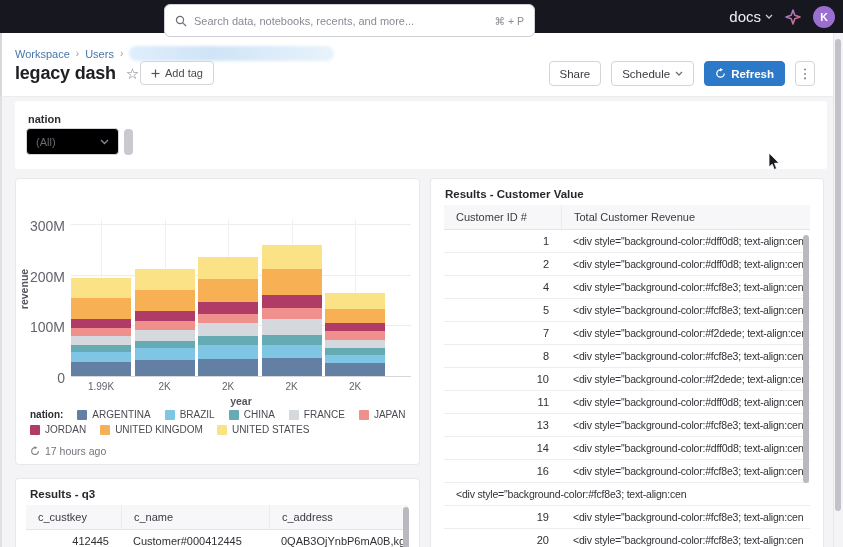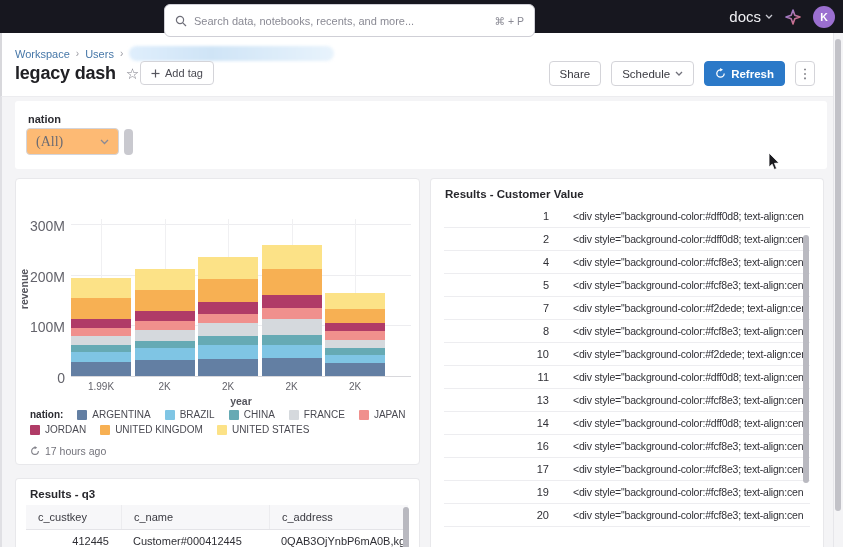--- a/index.html
+++ b/index.html
@@ -33,23 +33,23 @@
   .addtag { position:absolute; left:138px; top:28px; height:24px; font-size:11px; color:#4a4a52; }
   .actions { position:absolute; right:28px; top:28px; display:flex; align-items:center; gap:10px; }
   .btn-primary { background:#2b79c8; border-color:#2b79c8; color:#fff; font-weight:bold; }
   .btn-kebab { width:20px; padding:0; color:#55555e; font-size:13px; }
 
   
   .main { position:absolute; left:0; top:97px; width:843px; height:450px; background:#f4f4f6; border-left:2px solid #e0e0e4; }
 
   .filter-card { position:absolute; left:13px; top:4px; width:812px; height:68px; background:#fff; border-radius:3px; }
   .filter-label { position:absolute; left:13px; top:12px; font-size:11px; font-weight:bold; color:#2b2b31; }
-  .select { position:absolute; left:11px; top:27px; width:93px; height:27px; background:#fdba74; border:1px solid #d4d4d9;
+  .select { position:absolute; left:11px; top:27px; width:93px; height:27px; background:#000000; border:1px solid #d4d4d9;
     border-radius:4px; display:flex; align-items:center; justify-content:space-between; padding:0 9px;
-    font-size:14px; color:#6b6b73; cursor:pointer;font-family:Liberation Serif, serif; }
+    font-size:11px; color:#6b6b73; cursor:pointer; }
   .drag-handle { position:absolute; left:109px; top:28px; width:9px; height:26px; background:#c9c9cf; border-radius:4px; cursor:grab; }
 
   .card { position:absolute; background:#fff; border:1px solid #e8e8eb; border-radius:4px; }
   .card-title { position:absolute; left:14px; top:9px; font-size:11.5px; font-weight:bold; color:#27272c; }
 
   
   #chart-card { left:13px; top:81px; width:405px; height:287px; }
   #plotbox { position:absolute; left:55px; top:40px; width:340px; height:157px; }
   .gridline-h { position:absolute; left:0; width:100%; height:1px; background:#ededf0; }
   .gridline-v { position:absolute; top:0; width:1px; height:157px; background:#f0f0f2; }
@@ -293,20 +293,24 @@
         <path d="M9.2 5.5 A3.7 3.7 0 1 1 5.5 1.8" fill="none" stroke="#82828a" stroke-width="1.2"></path>
         <polygon points="5.1,0 8,1.8 5.1,3.6" fill="#82828a"></polygon>
       </svg>
       <span>17 hours ago</span>
     </div>
   </div>
 
   <div class="card" id="customer-card">
     <div class="card-title">Results - Customer Value</div>
     <div class="tbl" id="customer-table">
+        <div class="tbl-head">
+          <div class="cell" style="width: 117px;">Customer ID #</div>
+          <div class="cell sep" style="flex: 1 1 0%;">Total Customer Revenue</div>
+        </div>
         <div class="row">
           <div class="cell num" style="width: 117px;">1</div>
           <div class="cell code-cell" style="flex: 1 1 0%;">&lt;div style="background-color:#dff0d8; text-align:cen</div>
         </div>
         <div class="row">
           <div class="cell num" style="width: 117px;">2</div>
           <div class="cell code-cell" style="flex: 1 1 0%;">&lt;div style="background-color:#dff0d8; text-align:cen</div>
         </div>
         <div class="row">
           <div class="cell num" style="width: 117px;">4</div>
@@ -338,21 +342,20 @@
         </div>
         <div class="row">
           <div class="cell num" style="width: 117px;">14</div>
           <div class="cell code-cell" style="flex: 1 1 0%;">&lt;div style="background-color:#dff0d8; text-align:cen</div>
         </div>
         <div class="row">
           <div class="cell num" style="width: 117px;">16</div>
           <div class="cell code-cell" style="flex: 1 1 0%;">&lt;div style="background-color:#fcf8e3; text-align:cen</div>
         </div>
         <div class="row">
-          <div class="cell num" style="width: 117px;">17</div>
           <div class="cell code-cell" style="flex: 1 1 0%;">&lt;div style="background-color:#fcf8e3; text-align:cen</div>
         </div>
         <div class="row">
           <div class="cell num" style="width: 117px;">19</div>
           <div class="cell code-cell" style="flex: 1 1 0%;">&lt;div style="background-color:#fcf8e3; text-align:cen</div>
         </div>
         <div class="row">
           <div class="cell num" style="width: 117px;">20</div>
           <div class="cell code-cell" style="flex: 1 1 0%;">&lt;div style="background-color:#fcf8e3; text-align:cen</div>
         </div>

